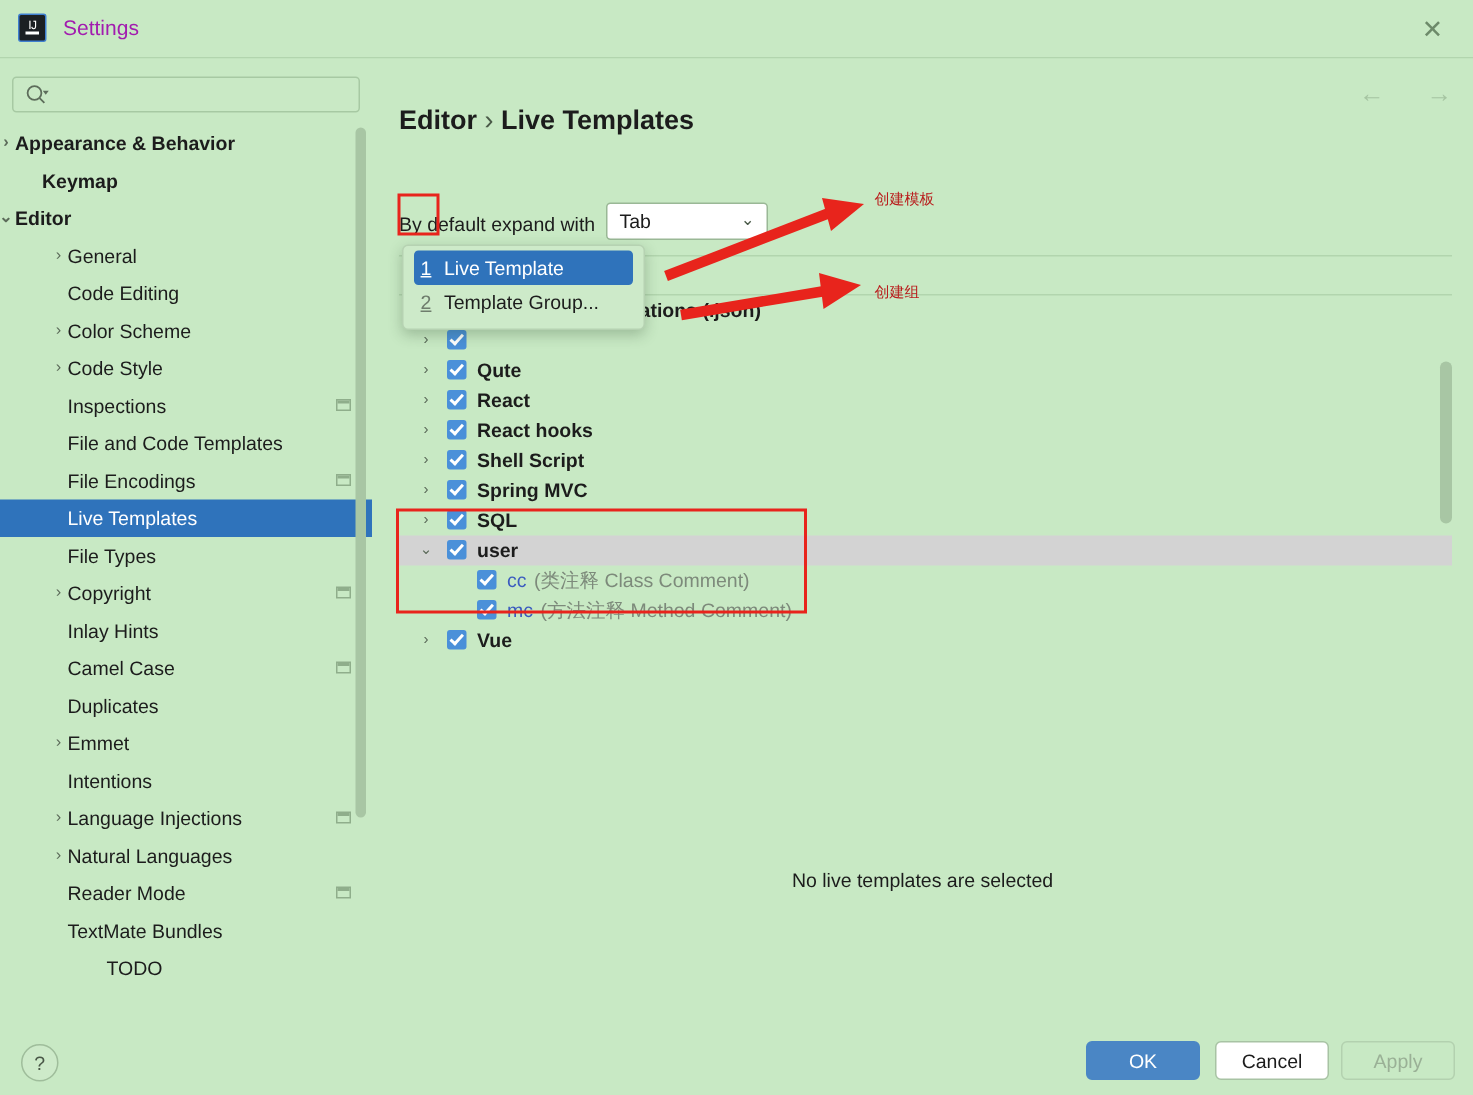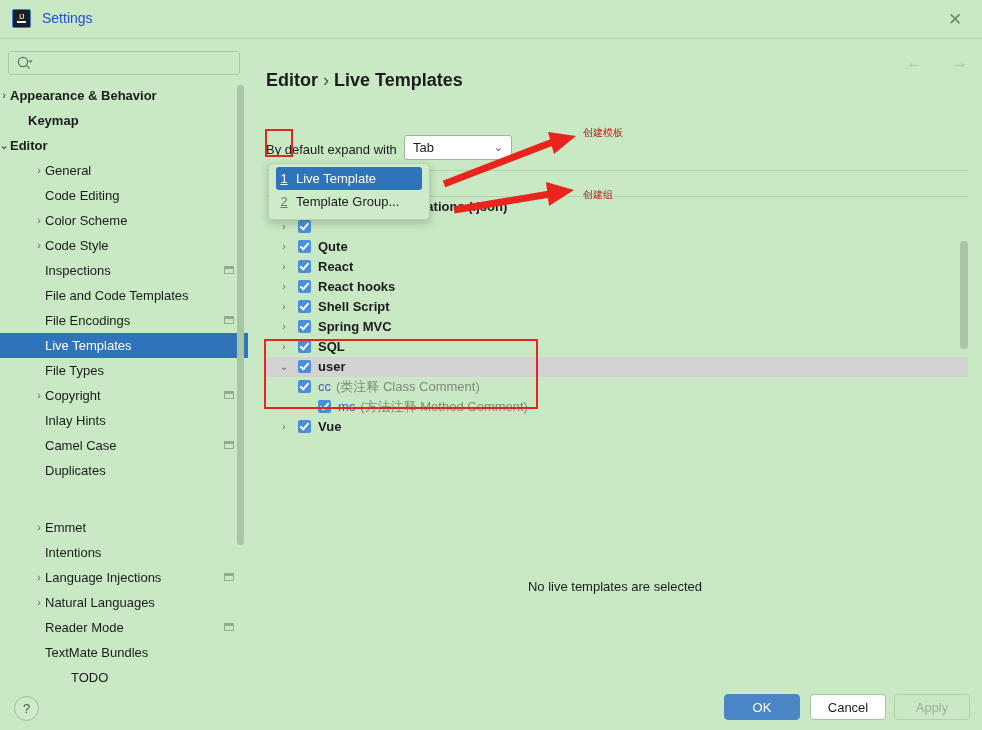--- a/index.html
+++ b/index.html
@@ -55,21 +55,21 @@
     position: absolute;
     left: 4px; right: 4px;
     bottom: 4px;
     height: 2px;
     background: #ffffff;
   }
   .titlebar-title {
     position: absolute;
     left: 42px; top: 10px;
     font-size: 14px;
-    color: #1d4ed8;
+    color: #a21caf;
   }
   .titlebar-close {
     position: absolute;
     right: 6px; top: 4px;
     width: 42px; height: 30px;
     display: flex;
     align-items: center;
     justify-content: center;
     color: #6d8a6a;
     font-size: 17px;
@@ -476,21 +476,21 @@
         </div>
         <div class="trow">
           <span class="label" style="padding-left: 45px;">Camel Case</span>
           <span class="secondary"></span>
         </div>
         <div class="trow">
           <span class="label" style="padding-left: 45px;">Duplicates</span>
         </div>
         <div class="trow">
           <span class="arrow" style="left: 32px;">›</span>
-          <span class="label" style="padding-left: 45px; margin-top: 32px;">Emmet</span>
+          <span class="label" style="padding-left: 45px;">Emmet</span>
         </div>
         <div class="trow">
           <span class="label" style="padding-left: 45px;">Intentions</span>
         </div>
         <div class="trow">
           <span class="arrow" style="left: 32px;">›</span>
           <span class="label" style="padding-left: 45px;">Language Injections</span>
           <span class="secondary"></span>
         </div>
         <div class="trow">
@@ -536,21 +536,21 @@
     <div class="tlist" id="template-list">
         <div class="tlrow grp"><span class="arw">›</span><span style="padding-left: 32px;"><span class="cb"></span><span style="padding-left: 7px;">OpenAPI Specifications (.json)</span></span></div>
         <div class="tlrow grp"><span class="arw">›</span><span style="padding-left: 32px;"><span class="cb"></span></span></div>
         <div class="tlrow grp"><span class="arw">›</span><span style="padding-left: 32px;"><span class="cb"></span><span style="padding-left: 7px;">Qute</span></span></div>
         <div class="tlrow grp"><span class="arw">›</span><span style="padding-left: 32px;"><span class="cb"></span><span style="padding-left: 7px;">React</span></span></div>
         <div class="tlrow grp"><span class="arw">›</span><span style="padding-left: 32px;"><span class="cb"></span><span style="padding-left: 7px;">React hooks</span></span></div>
         <div class="tlrow grp"><span class="arw">›</span><span style="padding-left: 32px;"><span class="cb"></span><span style="padding-left: 7px;">Shell Script</span></span></div>
         <div class="tlrow grp"><span class="arw">›</span><span style="padding-left: 32px;"><span class="cb"></span><span style="padding-left: 7px;">Spring MVC</span></span></div>
         <div class="tlrow grp"><span class="arw">›</span><span style="padding-left: 32px;"><span class="cb"></span><span style="padding-left: 7px;">SQL</span></span></div>
         <div class="tlrow grp selrow"><span class="arw">⌄</span><span style="padding-left: 32px;"><span class="cb"></span><span style="padding-left: 7px;">user</span></span></div>
-        <div class="tlrow"><span style="padding-left: 32px; text-align: center;"><span class="cb"></span><span style="padding-left: 7px;"><span class="tmpl-abbr">cc</span><span class="tmpl-desc" style="padding-left: 5px;">(类注释 Class Comment)</span></span></span></div>
+        <div class="tlrow"><span style="padding-left: 52px; text-align: center;"><span class="cb"></span><span style="padding-left: 7px;"><span class="tmpl-abbr">cc</span><span class="tmpl-desc" style="padding-left: 5px;">(类注释 Class Comment)</span></span></span></div>
         <div class="tlrow"><span style="padding-left: 52px;"><span class="cb"></span><span style="padding-left: 7px;"><span class="tmpl-abbr">mc</span><span class="tmpl-desc" style="padding-left: 5px;">(方法注释 Method Comment)</span></span></span></div>
         <div class="tlrow grp"><span class="arw">›</span><span style="padding-left: 32px;"><span class="cb"></span><span style="padding-left: 7px;">Vue</span></span></div>
       </div>
     <div class="list-sb" style="position:absolute; right:14px; top:202px; height:108px;"></div>
 
     <div class="empty-msg">No live templates are selected</div>
   </div>
 
   <div class="popup" id="add-popup">
       <div class="pitem active"><span class="num">1</span><span style="padding-left: 4px;">Live Template</span></div>

